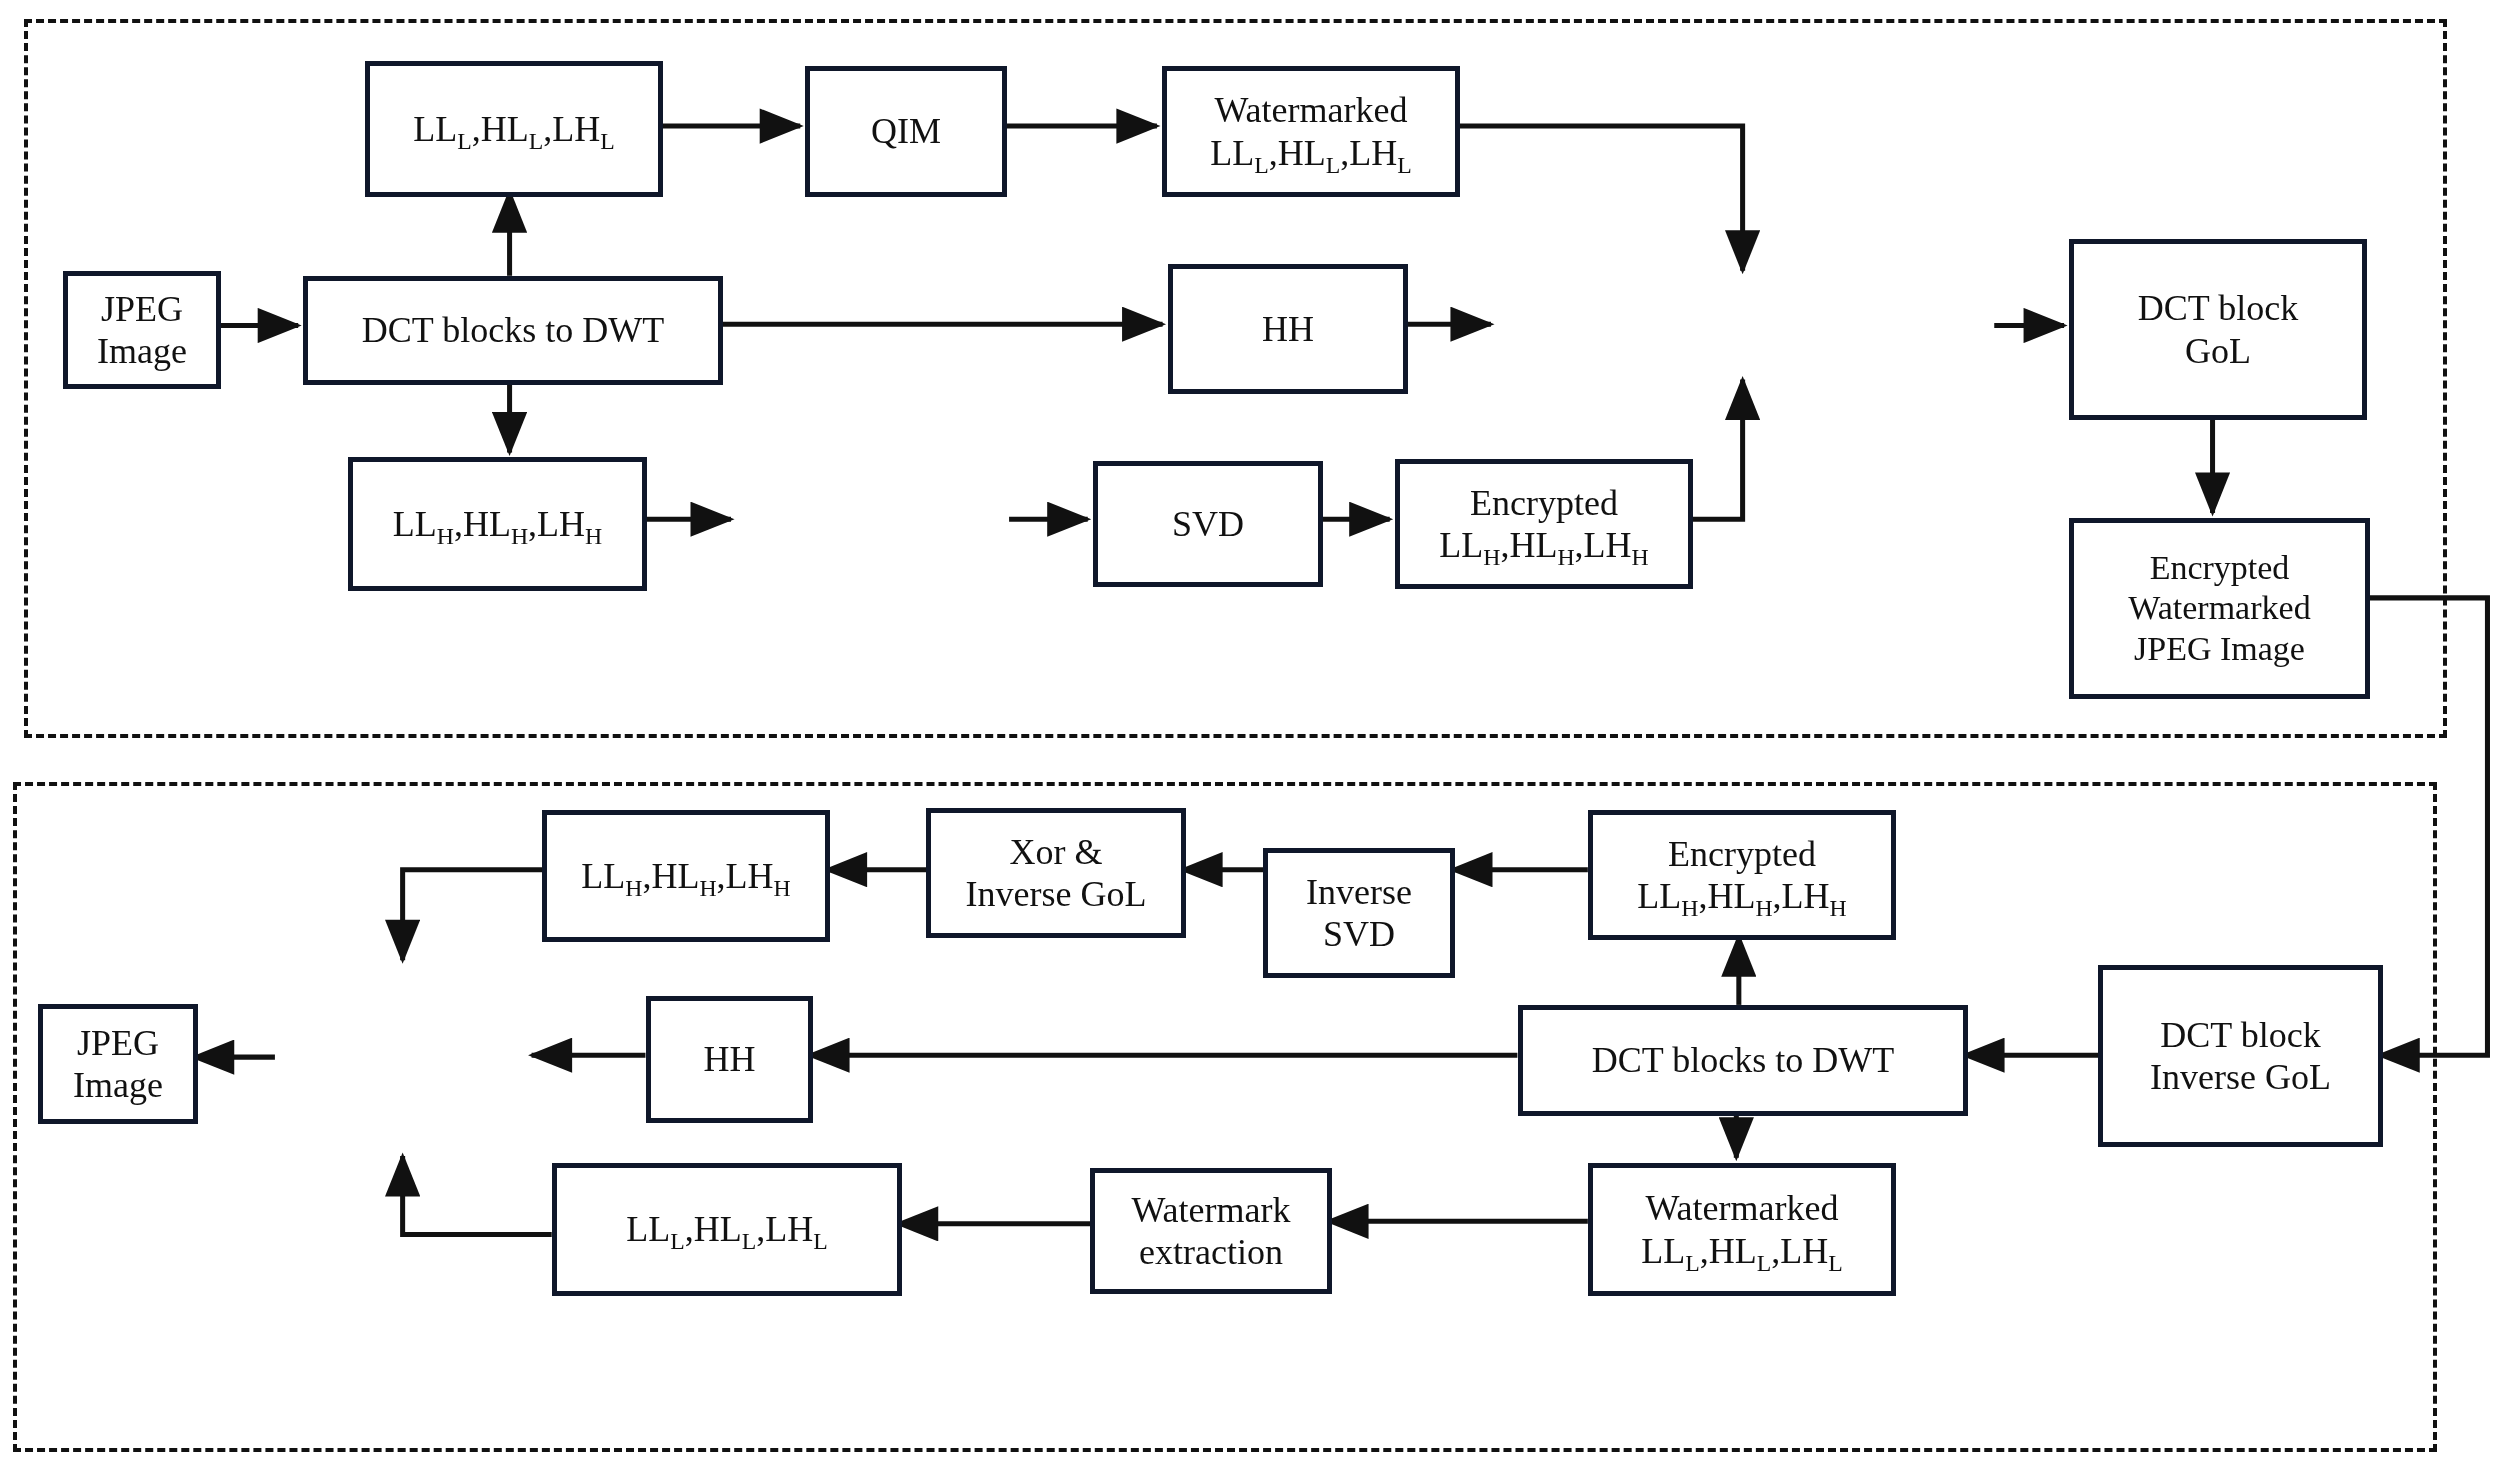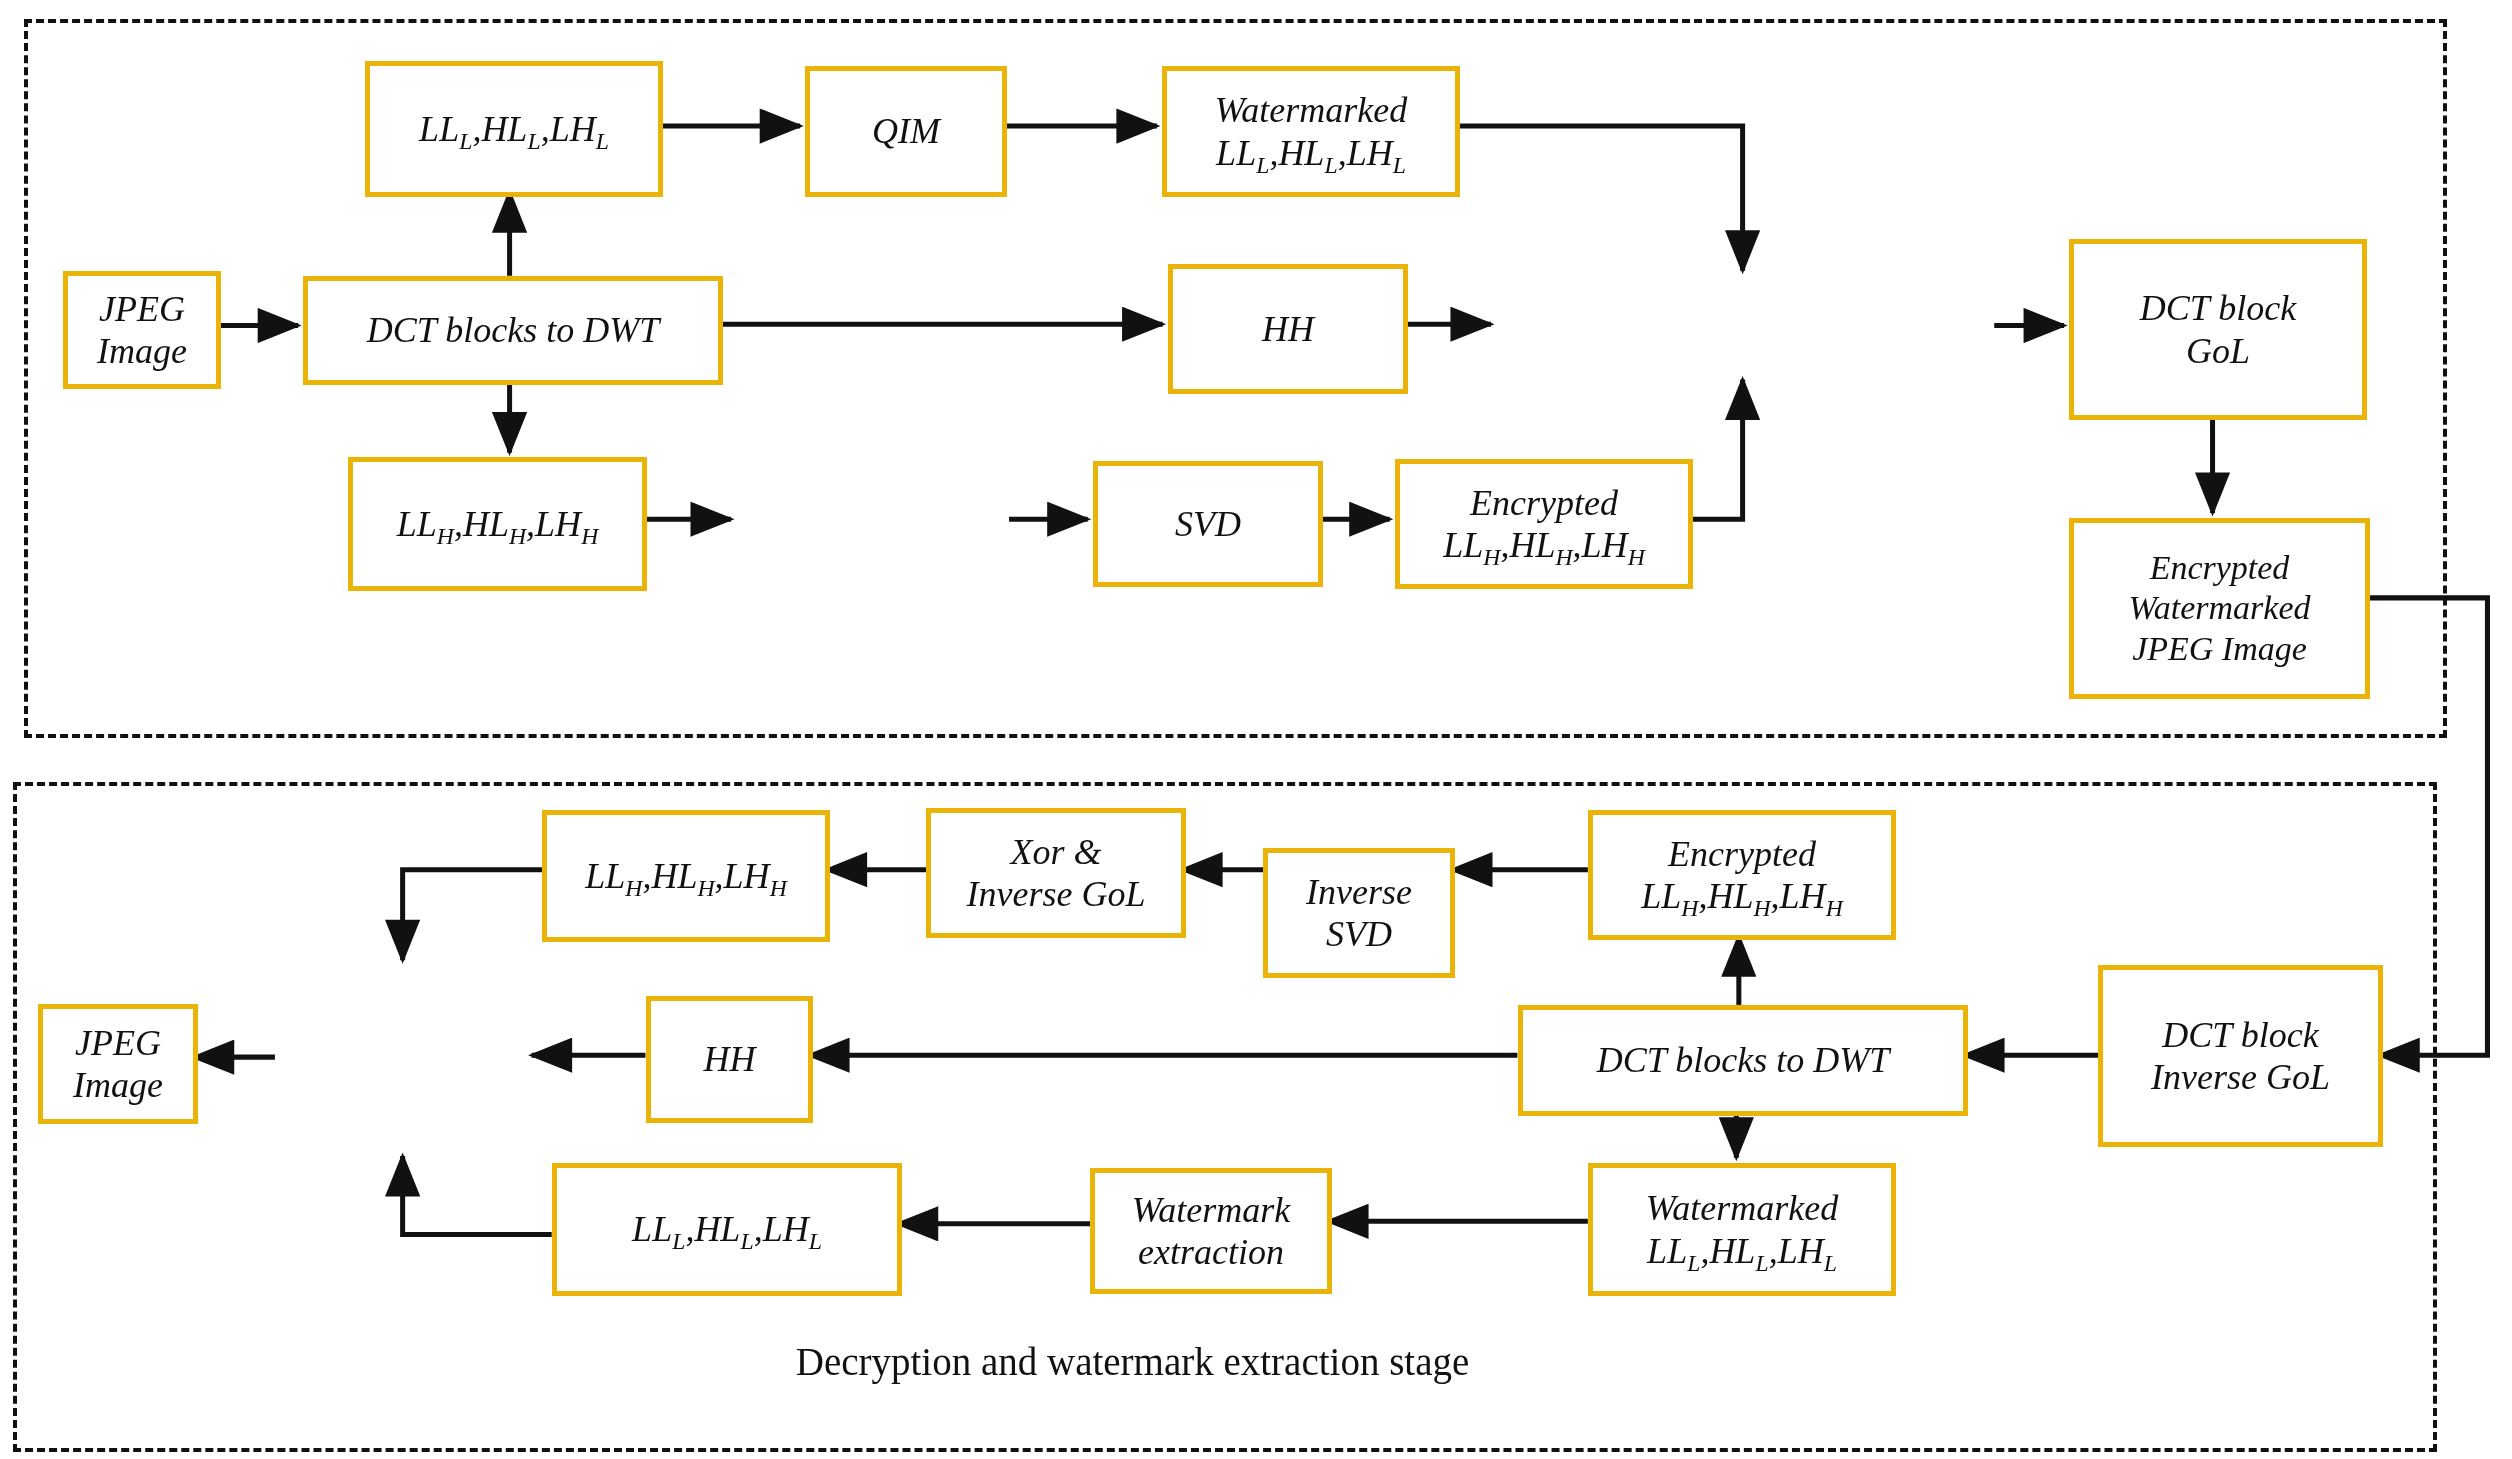--- a/index.html
+++ b/index.html
@@ -1,21 +1,21 @@
 <!DOCTYPE html>
 <html style="font-size:10px"><head>
 <meta charset="utf-8">
 <style>
   html,body{margin:0;padding:0;background:#ffffff;}
   #canvas{position:relative;width:2512px;height:1460px;background:#ffffff;
           font-family:"Liberation Serif","DejaVu Serif",serif;color:#111111;}
   .stage{position:absolute;border:4.4px dashed #111111;background:transparent;}
-  .box{position:absolute;border:5px solid #eab308;background:#ffffff;
+  .box{position:absolute;border:5px solid #0f172a;background:#ffffff;
        display:flex;flex-direction:column;align-items:center;justify-content:center;
-       font-size:36px;line-height:1.18;text-align:center;white-space:nowrap;font-style:italic;}
+       font-size:36px;line-height:1.18;text-align:center;white-space:nowrap;}
   .box sub{font-size:66%;line-height:0;}
   .stage-label{position:absolute;font-size:39px;text-align:center;white-space:nowrap;}
   #arrows{position:absolute;left:0;top:0;width:2512px;height:1460px;pointer-events:none;}
   .arr{fill:none;stroke:#111111;stroke-width:8;}
 </style>
 </head>
 <body>
 
 <div id="canvas">
 
@@ -134,16 +134,15 @@
       <div><span>LL</span><sub>L</sub><span>,</span><span>HL</span><sub>L</sub><span>,</span><span>LH</span><sub>L</sub></div>
     </div>
   <div class="box" style="left:1090px;top:1168px;width:232px;height:116px">
       <div><span>Watermark</span></div>
       <div><span>extraction</span></div>
     </div>
   <div class="box" style="left:1588px;top:1163px;width:298px;height:123px">
       <div><span>Watermarked</span></div>
       <div><span>LL</span><sub>L</sub><span>,</span><span>HL</span><sub>L</sub><span>,</span><span>LH</span><sub>L</sub></div>
     </div>
-  <div class="stage-label" style="left:692px;top:1339px;width:881px">Decryption and watermark extraction stage</div>
 
 </div>
 
 
 </body></html>

